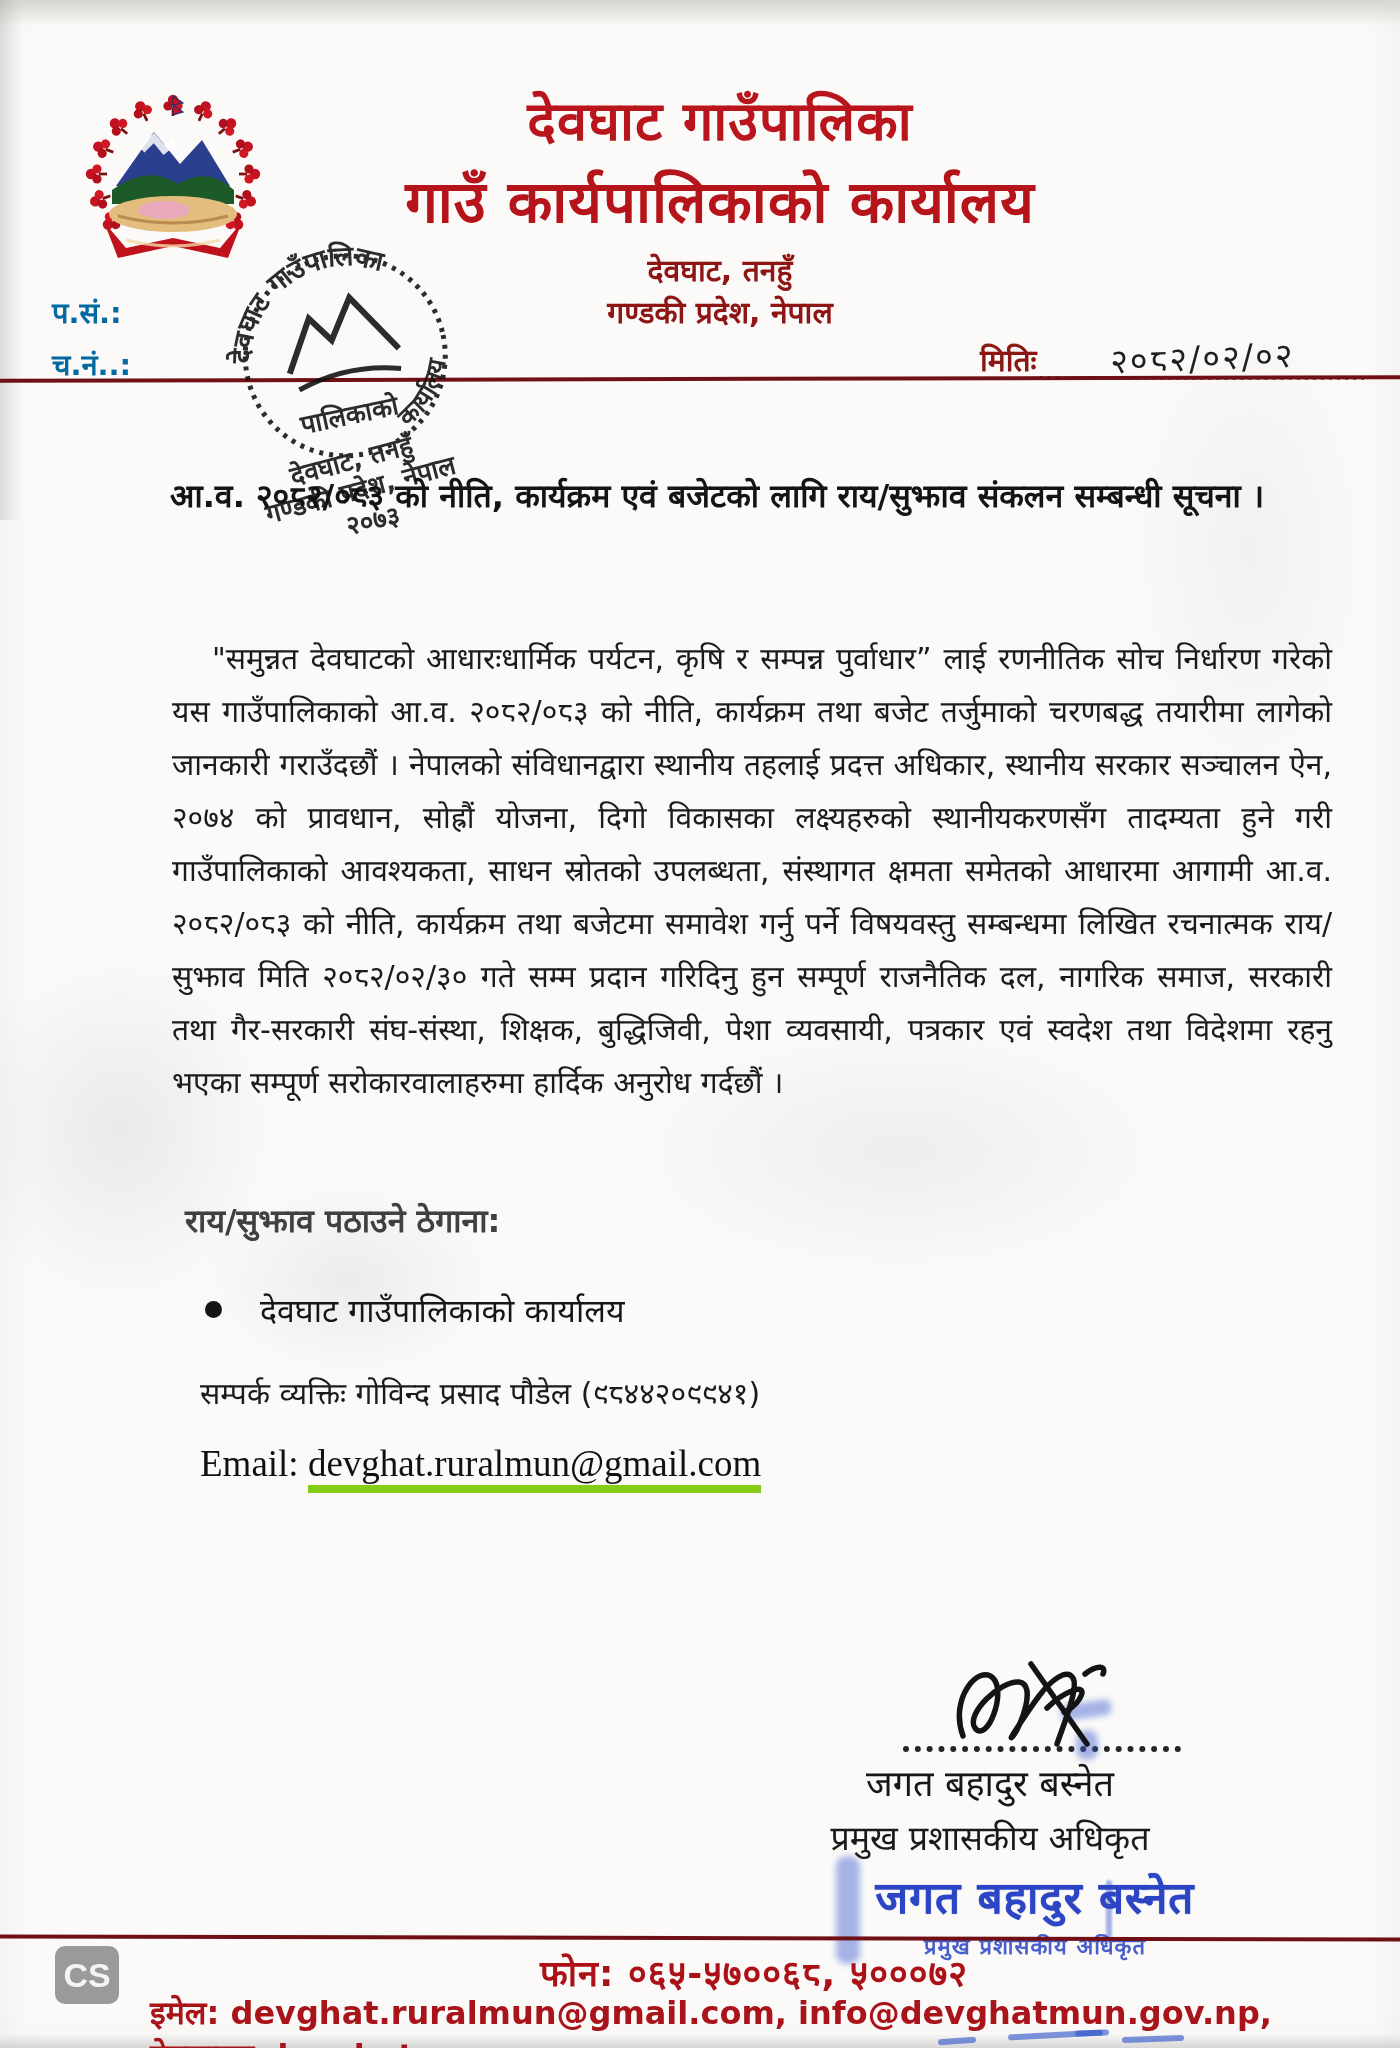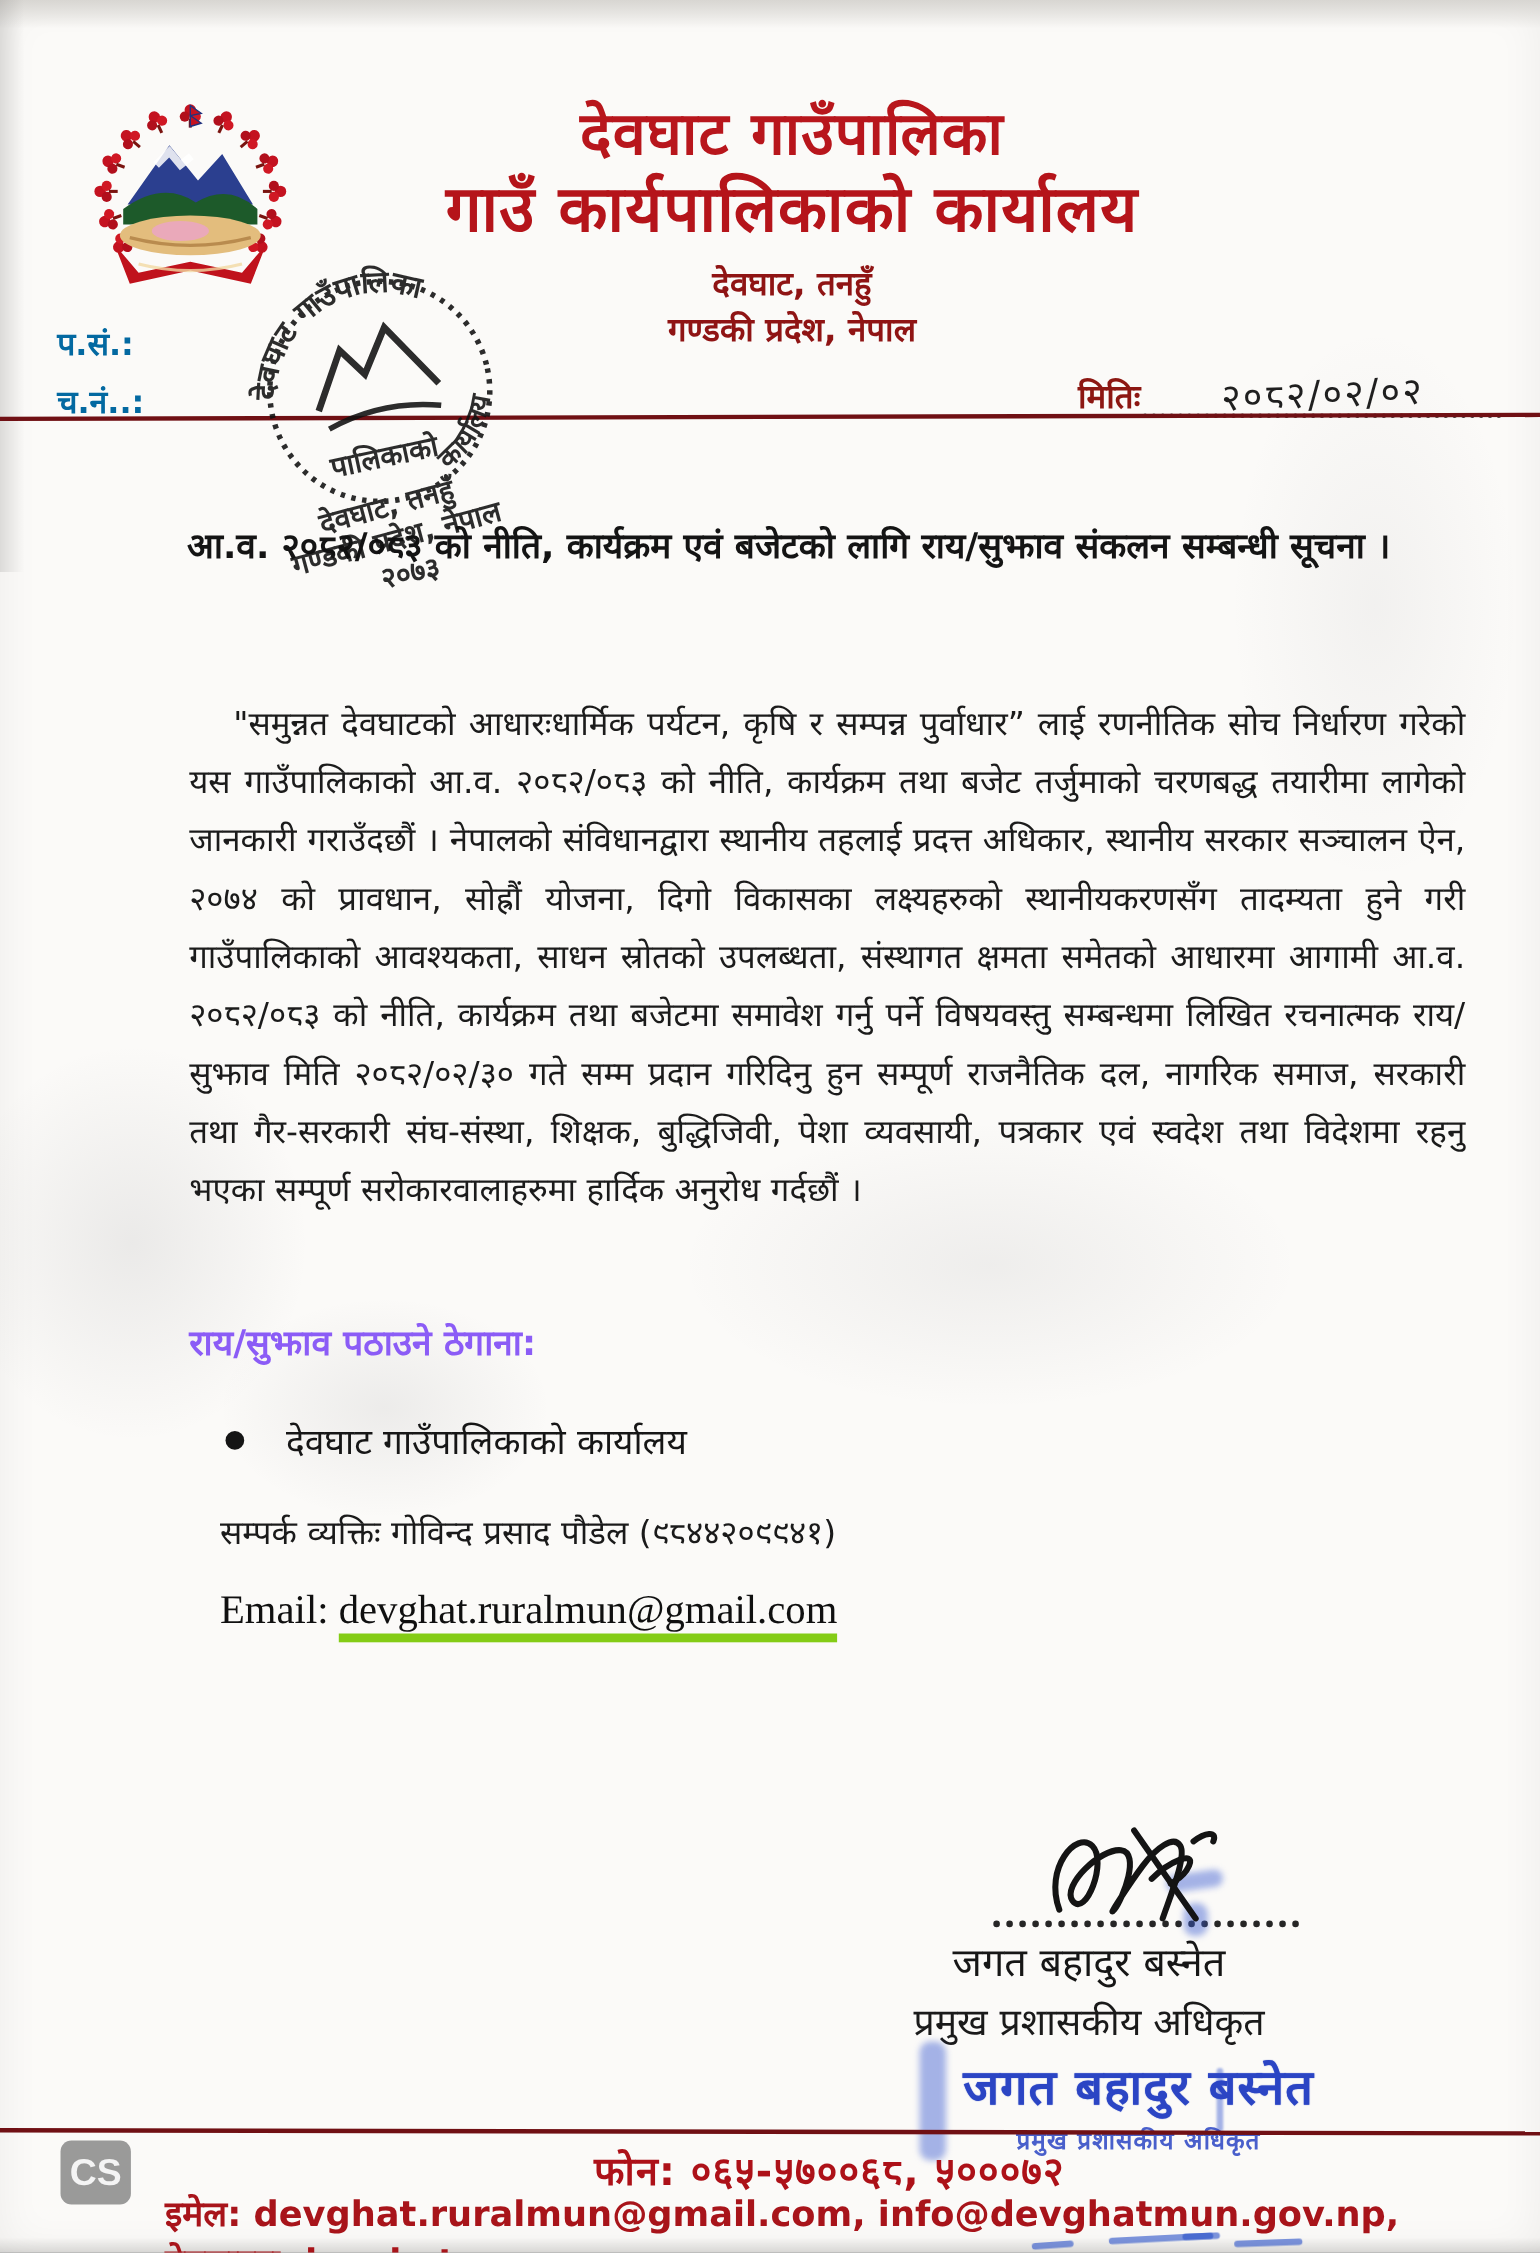--- a/index.html
+++ b/index.html
@@ -23,21 +23,21 @@
     background:radial-gradient(closest-side,rgba(90,90,95,.08),rgba(0,0,0,0));}
   .stain.c{left:200px;top:1180px;width:300px;height:200px;
     background:radial-gradient(closest-side,rgba(90,90,95,.09),rgba(0,0,0,0));}
   .stain.d{left:1120px;top:300px;width:260px;height:500px;
     background:radial-gradient(closest-side,rgba(120,120,125,.07),rgba(0,0,0,0));}
 
   
   .emblem{position:absolute;left:78px;top:90px;width:190px;height:190px;}
   .head-block{position:absolute;left:280px;top:92px;width:880px;text-align:center;}
   .t1{font-size:54px;font-weight:700;color:#b8161c;letter-spacing:1px;line-height:1.1;}
-  .t2{font-size:58px;font-weight:700;color:#b5141a;letter-spacing:1px;line-height:1.1;margin-top:8px;}
+  .t2{font-size:58px;font-weight:700;color:#b5141a;letter-spacing:1px;line-height:1.1;margin-top:20px;}
   .t3{font-size:30px;font-weight:700;color:#8f1414;margin-top:18px;line-height:1.2;}
   .t4{font-size:30px;font-weight:700;color:#8f1414;margin-top:6px;line-height:1.2;}
   .ref{position:absolute;left:52px;font-size:29px;font-weight:700;color:#0369a1;}
   .ref.p{top:292px;} .ref.c{top:344px;}
 
   .date-row{position:absolute;left:980px;top:330px;width:385px;display:flex;align-items:flex-end;}
   .date-label{font-size:30px;font-weight:700;color:#8c1712;flex:none;}
   .date-dots{flex:1;border-bottom:4px dotted #3c3c3c;text-align:center;margin-left:2px;}
   .date-value{display:inline-block;font-size:34px;color:#1f1f1f;letter-spacing:2px;
     transform:rotate(-2deg) translateY(4px);}
@@ -49,21 +49,21 @@
   
   .round-stamp{position:absolute;left:222px;top:232px;width:270px;height:310px;
     opacity:.88;transform:rotate(-12deg);z-index:2;}
 
   .subject{position:absolute;left:170px;top:476px;width:1150px;
     font-size:32px;font-weight:700;color:#141414;line-height:1.3;}
 
   .body-par{position:absolute;left:172px;top:632px;width:1160px;
     font-size:30px;line-height:53px;text-align:justify;text-indent:40px;color:#1b1b1b;}
 
-  .addr-head{position:absolute;left:172px;top:1198px;font-size:32px;font-weight:700;color:#8b5cf6;}
+  .addr-head{position:absolute;left:185px;top:1198px;font-size:32px;font-weight:700;color:#404040;}
   .bullet{position:absolute;left:205px;display:flex;align-items:flex-start;gap:38px;}
   .bullet .dot{flex:none;width:17px;height:17px;border-radius:50%;background:#151515;margin-top:13px;}
   .bullet .btxt{font-size:32px;color:#161616;}
   .bullet.b1{top:1288px;} .bullet.b2{top:1530px;}
   .contact{position:absolute;left:200px;top:1372px;font-size:30px;color:#1a1a1a;}
   .email-line{position:absolute;left:200px;top:1442px;
     font-family:"Liberation Serif","DejaVu Serif",serif;font-size:37px;color:#101010;}
   .email-line .u{border-bottom:8px solid #84cc16;padding-bottom:1px;}
 
   

